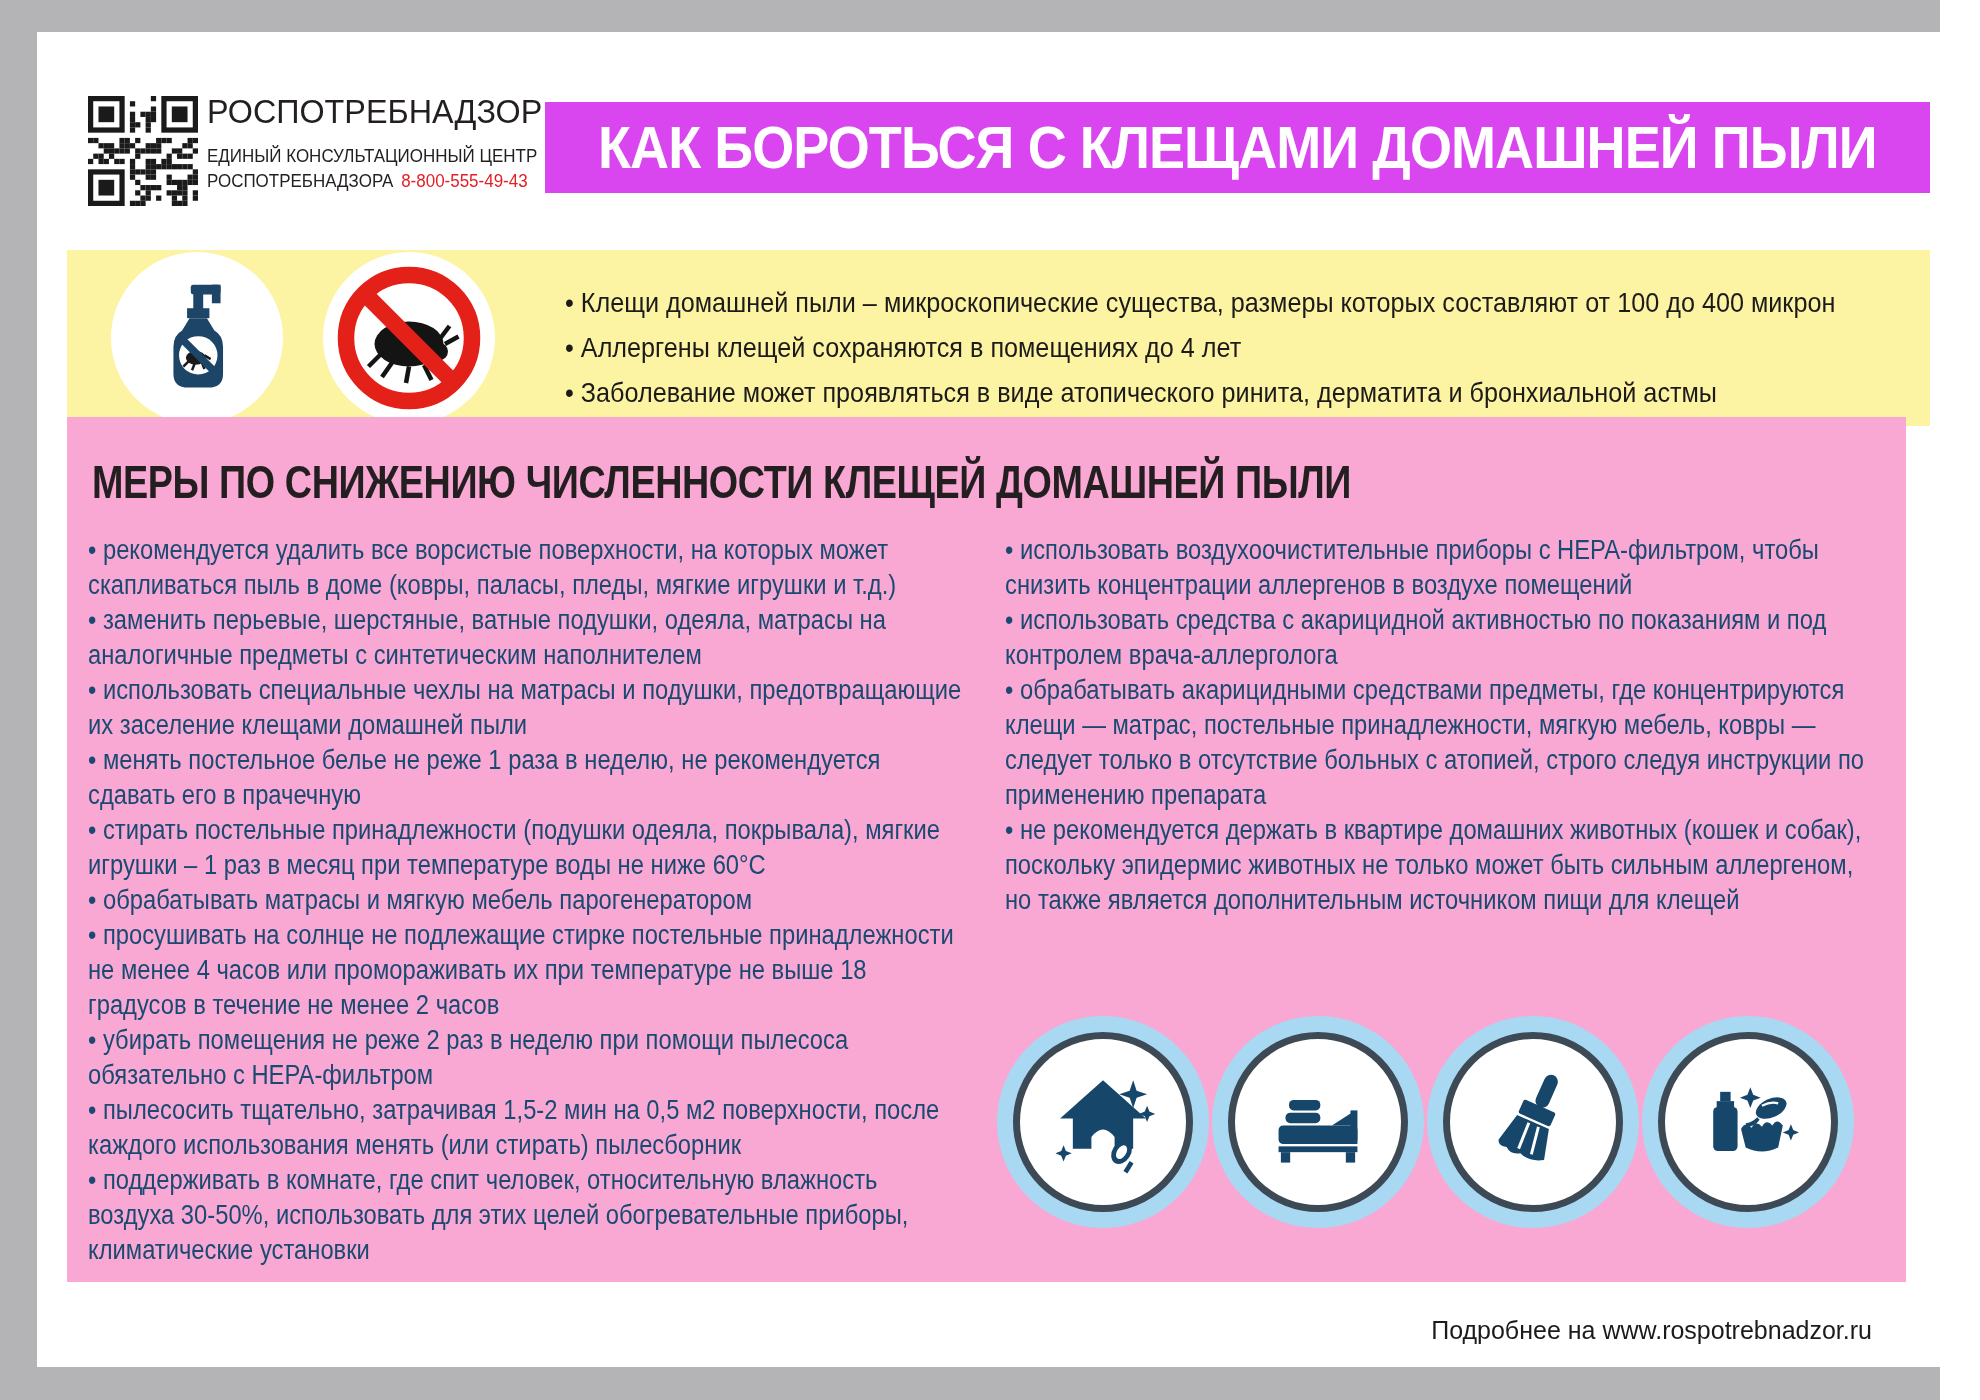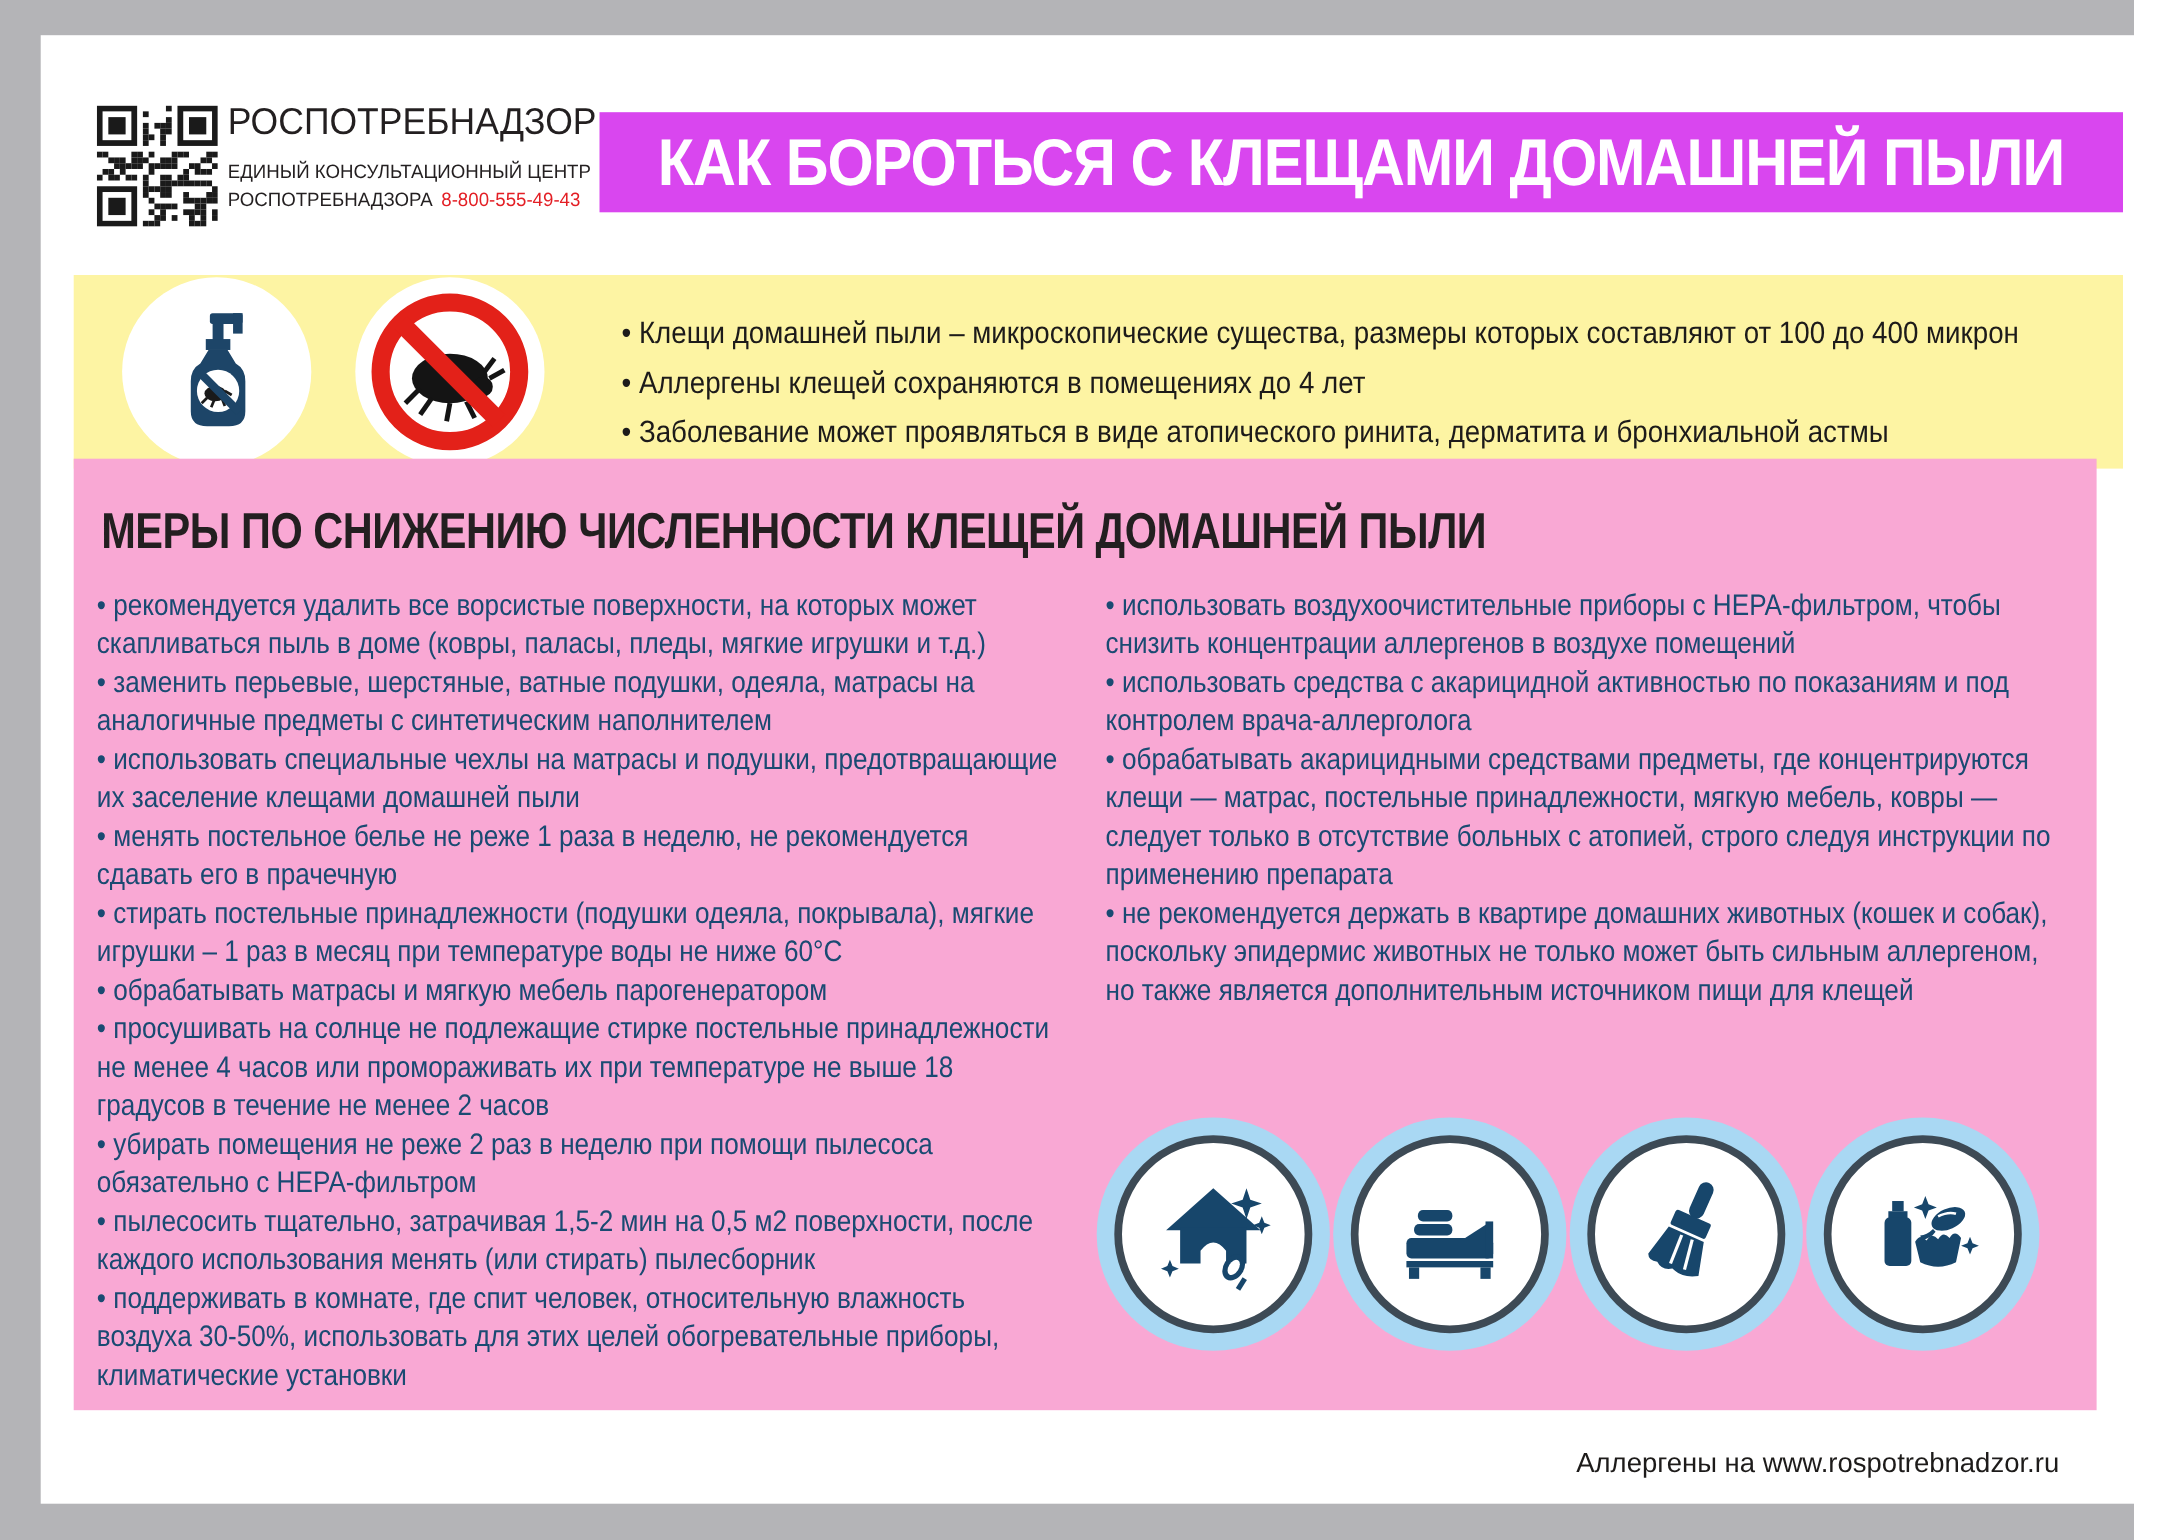--- a/index.html
+++ b/index.html
@@ -329,15 +329,15 @@
               <path d="M44,56 q4,-7 9,-1 q4,-7 9,-1 q4,-7 9,-1 q4,-7 9,0 l-4,19 q-14,7 -28,0 z"></path>
               <path d="M52,20 l2.5,6.5 6.5,2.5 -6.5,2.5 -2.5,6.5 -2.5,-6.5 -6.5,-2.5 6.5,-2.5 z"></path>
               <path d="M87,52 l2,5 5,2 -5,2 -2,5 -2,-5 -5,-2 5,-2 z"></path>
             </g>
             <path d="M62,36 q8,-4 14,-2" stroke="#ffffff" stroke-width="2" fill="none"></path>
           </svg>
         </div>
       </div>
     </div>
 
-    <div class="footer">Аллергены на www.rospotrebnadzor.ru</div>
+    <div class="footer">Подробнее на www.rospotrebnadzor.ru</div>
   </div>
 </div>
 
 </body></html>

